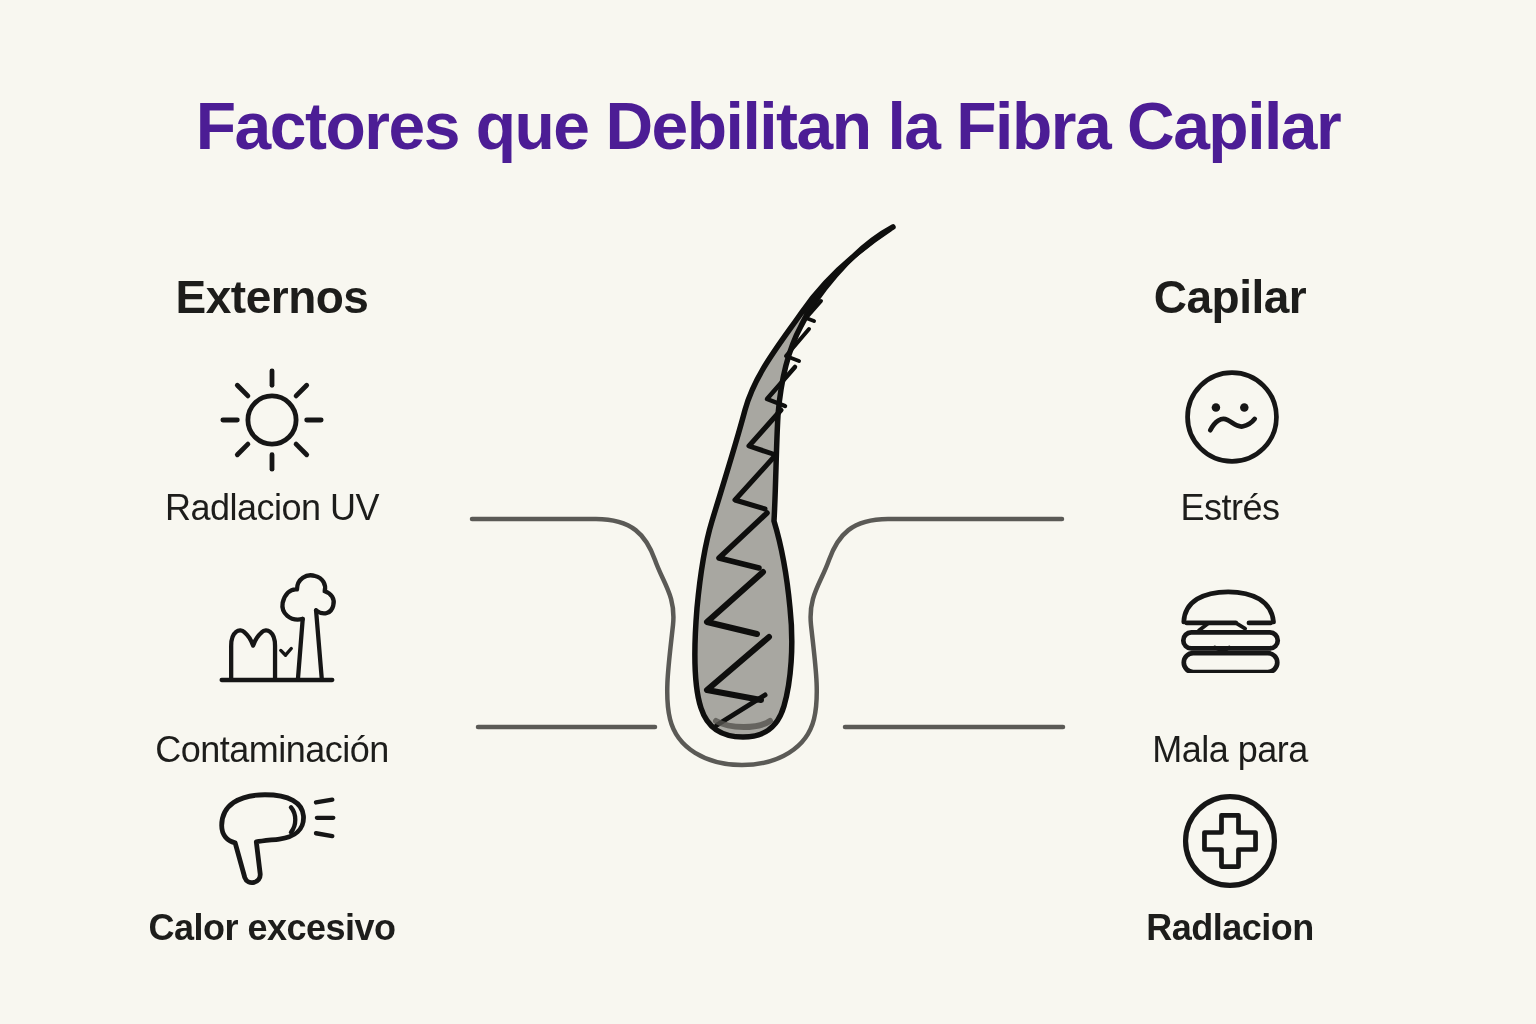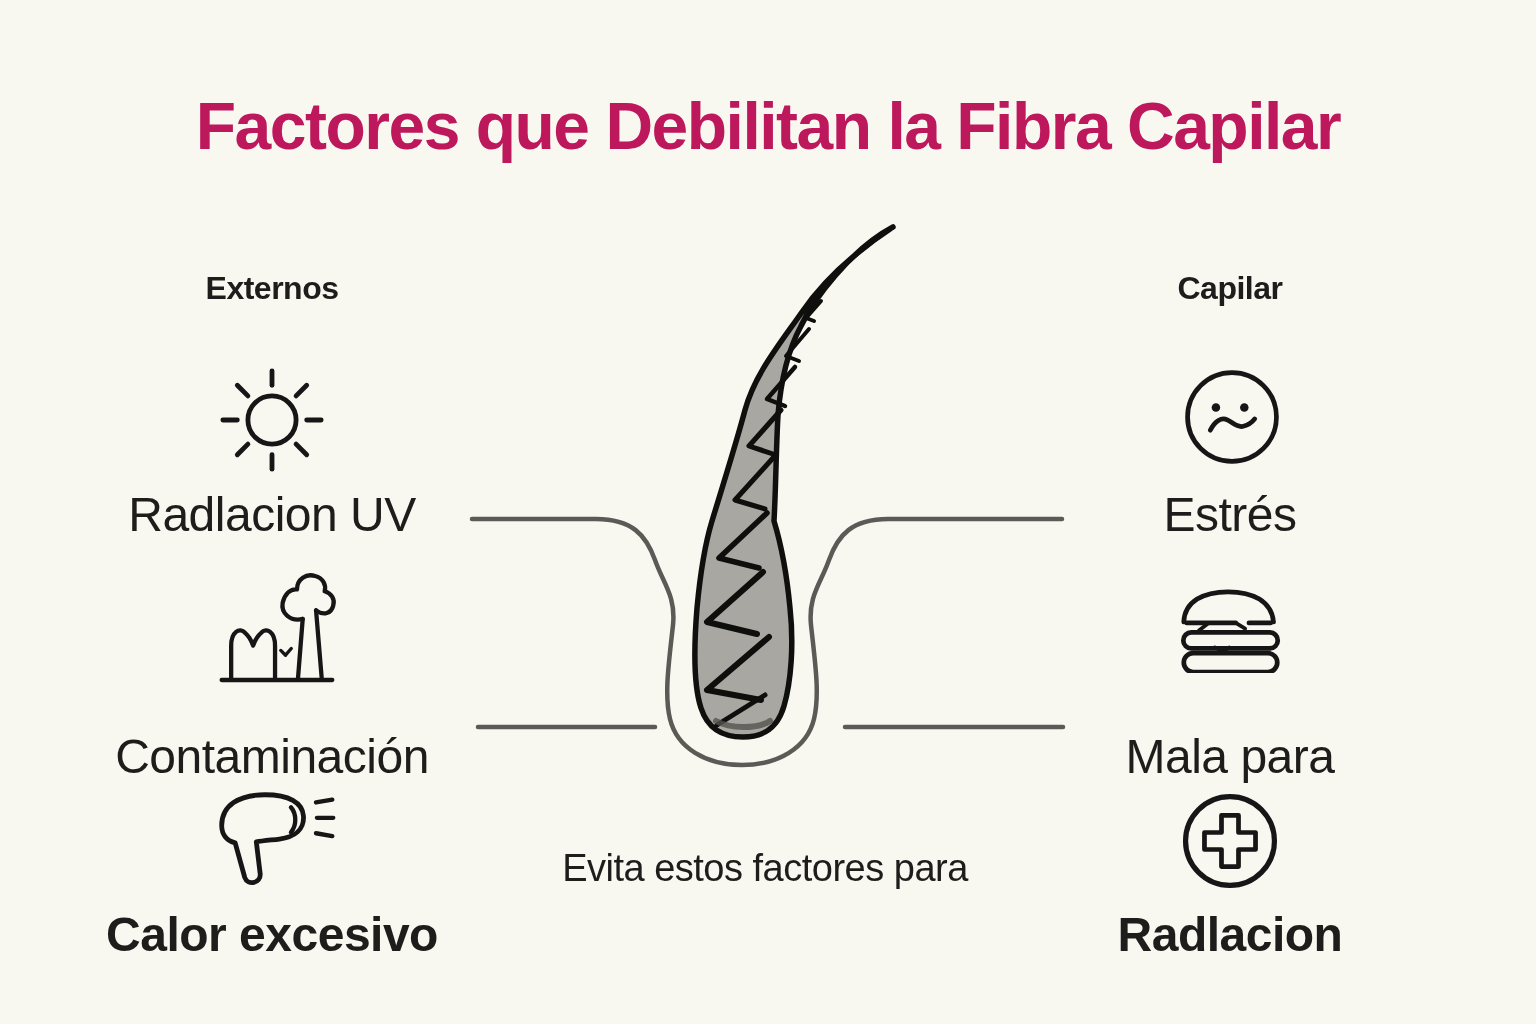--- a/index.html
+++ b/index.html
@@ -12,37 +12,37 @@
     overflow: hidden;
     color: #1d1d1b;
   }
   .title {
     position: absolute;
     top: 88px; left: 0; width: 1536px;
     text-align: center;
     font-size: 66px;
     font-weight: 600;
     letter-spacing: -1.5px;
-    color: #be185d;
+    color: #4c1d95;
   }
   .col { position: absolute; width: 400px; }
   .col-left  { left: 72px;  top: 0; }
   .col-right { left: 1030px; top: 0; }
   .col-heading {
     position: absolute; left: 0; width: 400px;
     top: 270px;
     text-align: center;
-    font-size: 32px; font-weight: 600;
+    font-size: 46px; font-weight: 600;
     letter-spacing: -0.5px;
   }
   .icon-box { position: absolute; }
   .factor-label {
     position: absolute; left: -30px; width: 460px;
     text-align: center;
-    font-size: 48px; font-weight: 400;
+    font-size: 36px; font-weight: 400;
     letter-spacing: -0.5px;
     white-space: nowrap;
   }
   .lbl-1 { top: 487px; }
   .lbl-2 { top: 729px; }
   .lbl-3 { top: 907px; font-weight: bold; }
   .pos-icon-1-left  { left: 147px; top: 367px; }
   .pos-icon-2-left  { left: 142px; top: 571px; }
   .pos-icon-3-left  { left: 140px; top: 789px; }
   .pos-icon-1-right { left: 150px; top: 365px; }
@@ -194,16 +194,15 @@
     <div class="icon-box pos-icon-3-right">
       <svg width="104" height="104" viewBox="0 0 110 110">
         <circle class="stroke" cx="55" cy="55" r="47" stroke-width="5.5"></circle>
         <path class="stroke" stroke-width="5" d="M 46 28 L 64 28 L 64 46 L 82 46 L 82 64 L 64 64 L 64 82 L 46 82 L 46 64 L 28 64 L 28 46 L 46 46 Z"></path>
       </svg>
     </div>
     <div class="factor-label lbl-3">Radlacion</div>
   </div>
 
   <div class="footer">
-    <div>Evita estos factores para</div>
   </div>
 
 </div>
 
 </body></html>

